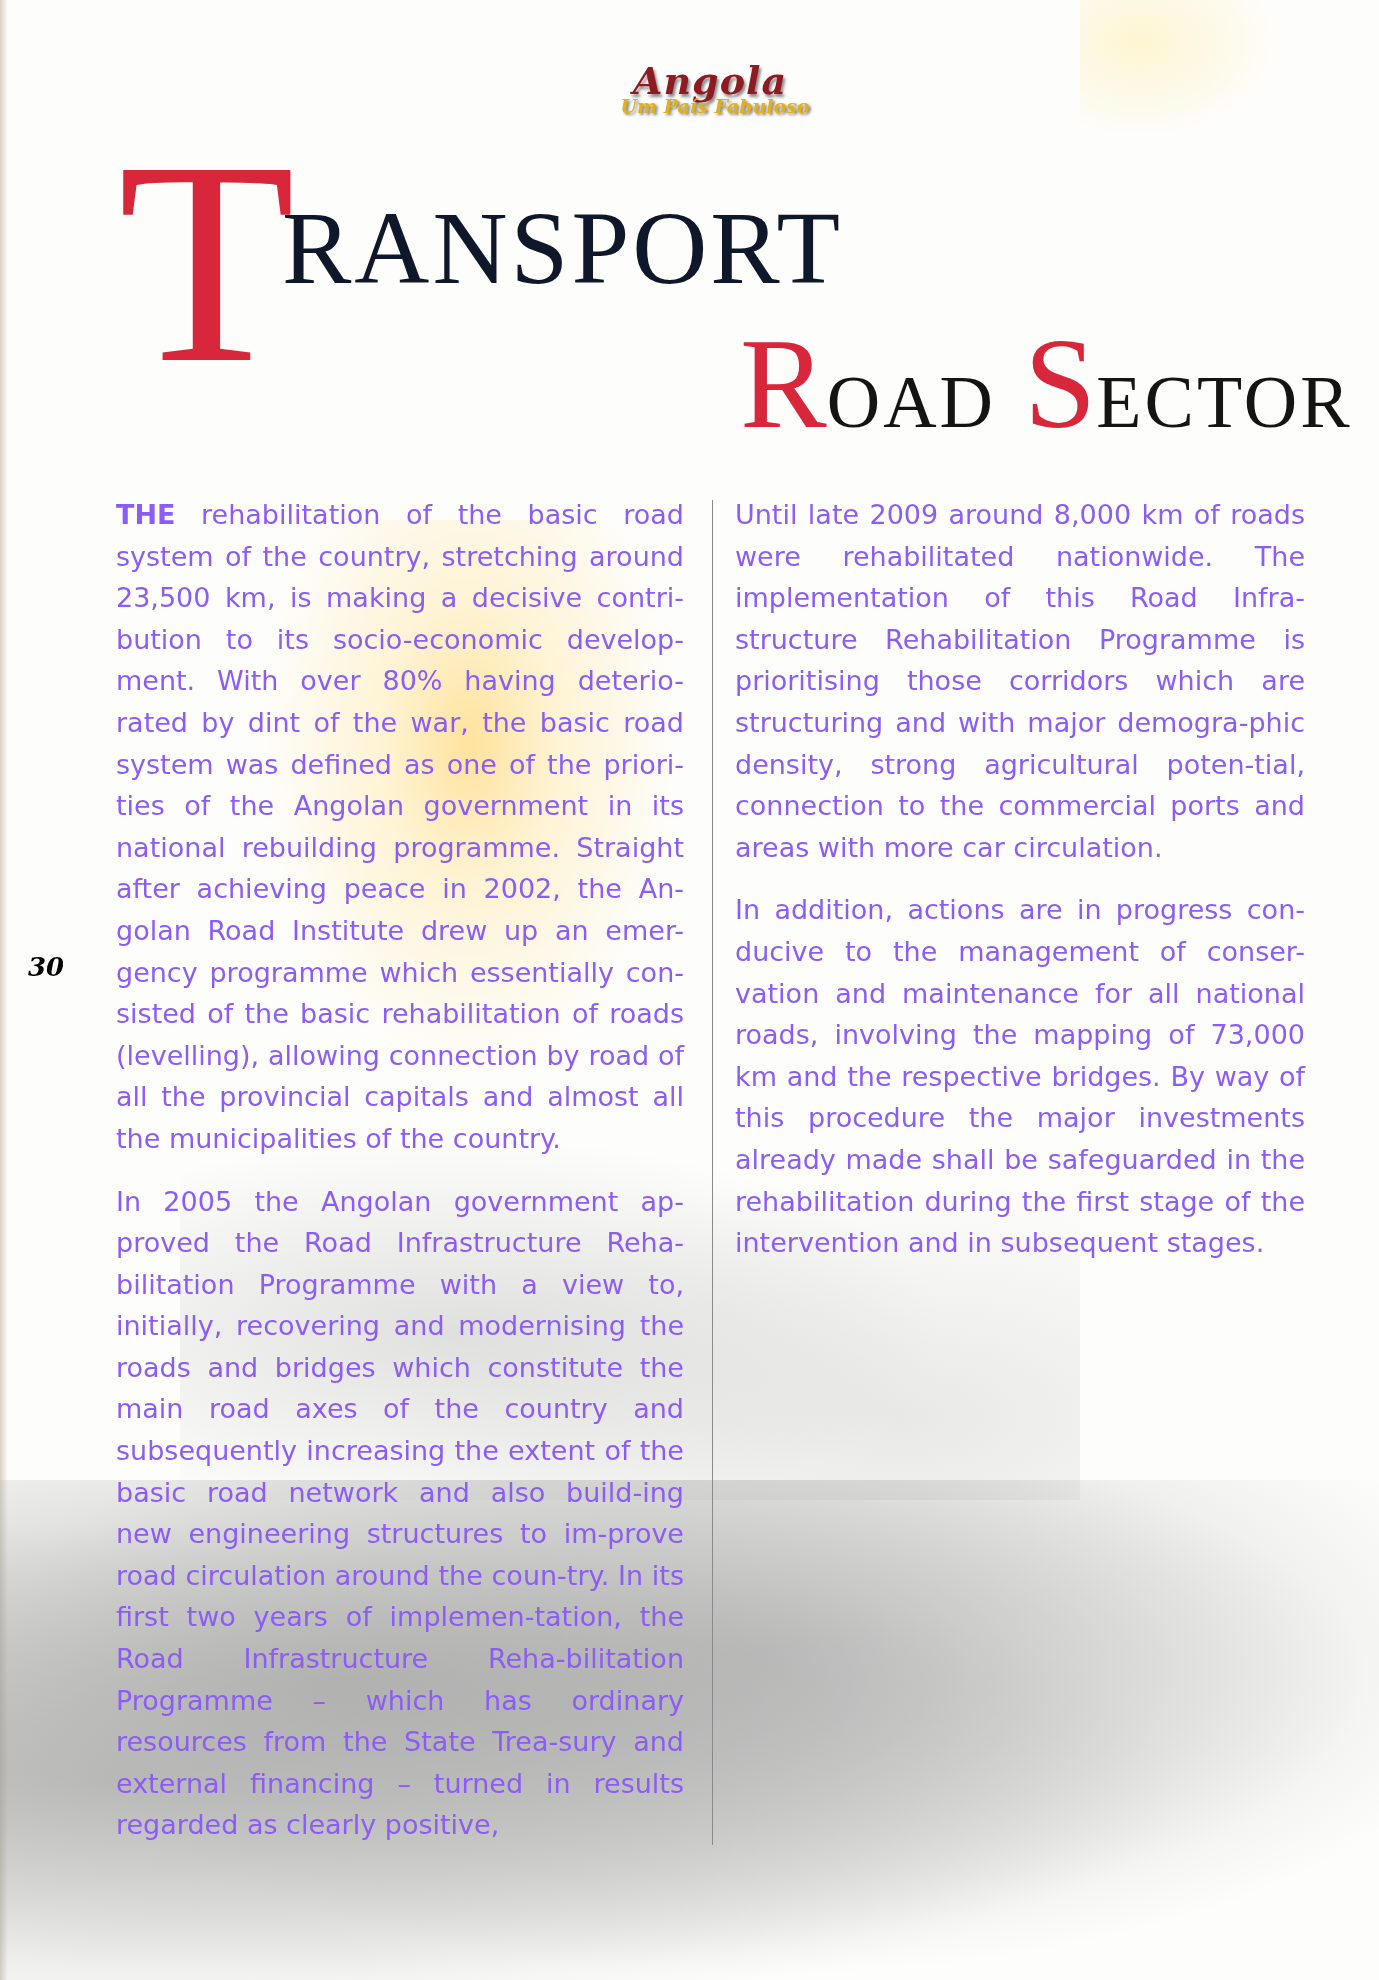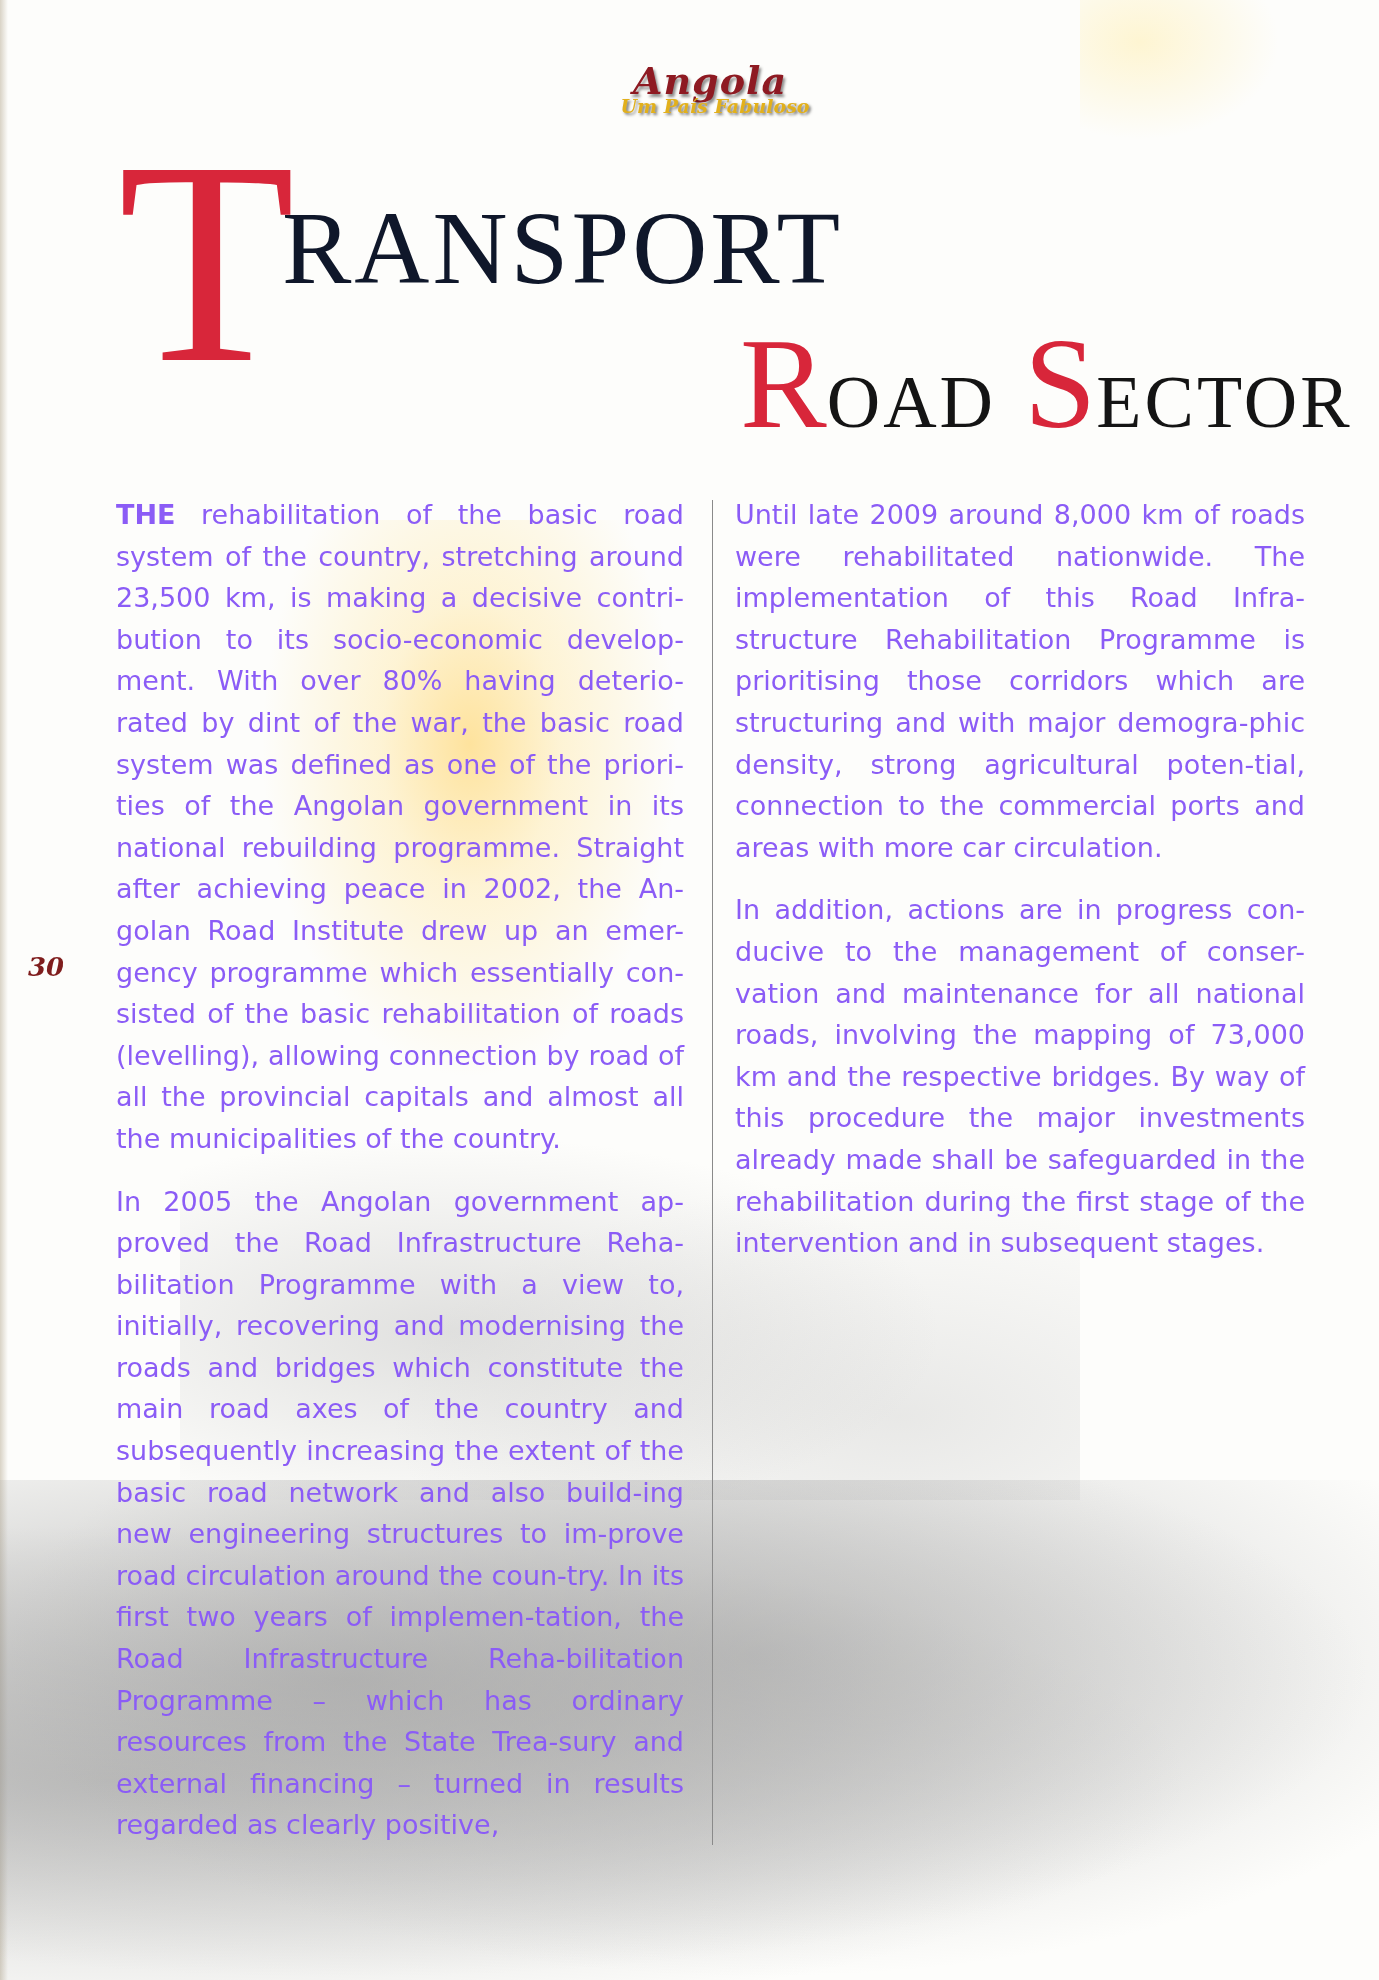--- a/index.html
+++ b/index.html
@@ -125,21 +125,21 @@
     .subtitle .gap { display: inline-block; width: 28px; }
 
     
     .page-number {
       position: absolute;
       left: 28px; top: 952px;
       font-family: "DejaVu Serif", serif;
       font-style: italic;
       font-weight: bold;
       font-size: 26px;
-      color: #7f1d1d;
+      color: #000000;
     }
 
     
     .column {
       position: absolute;
       top: 494px;
       width: 568px;
       font-family: "DejaVu Sans", sans-serif;
       font-size: 27px;
       line-height: 41.6px;

